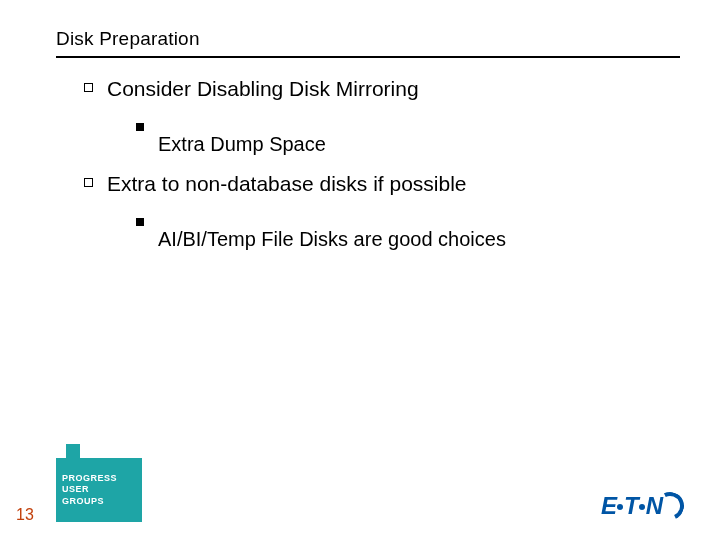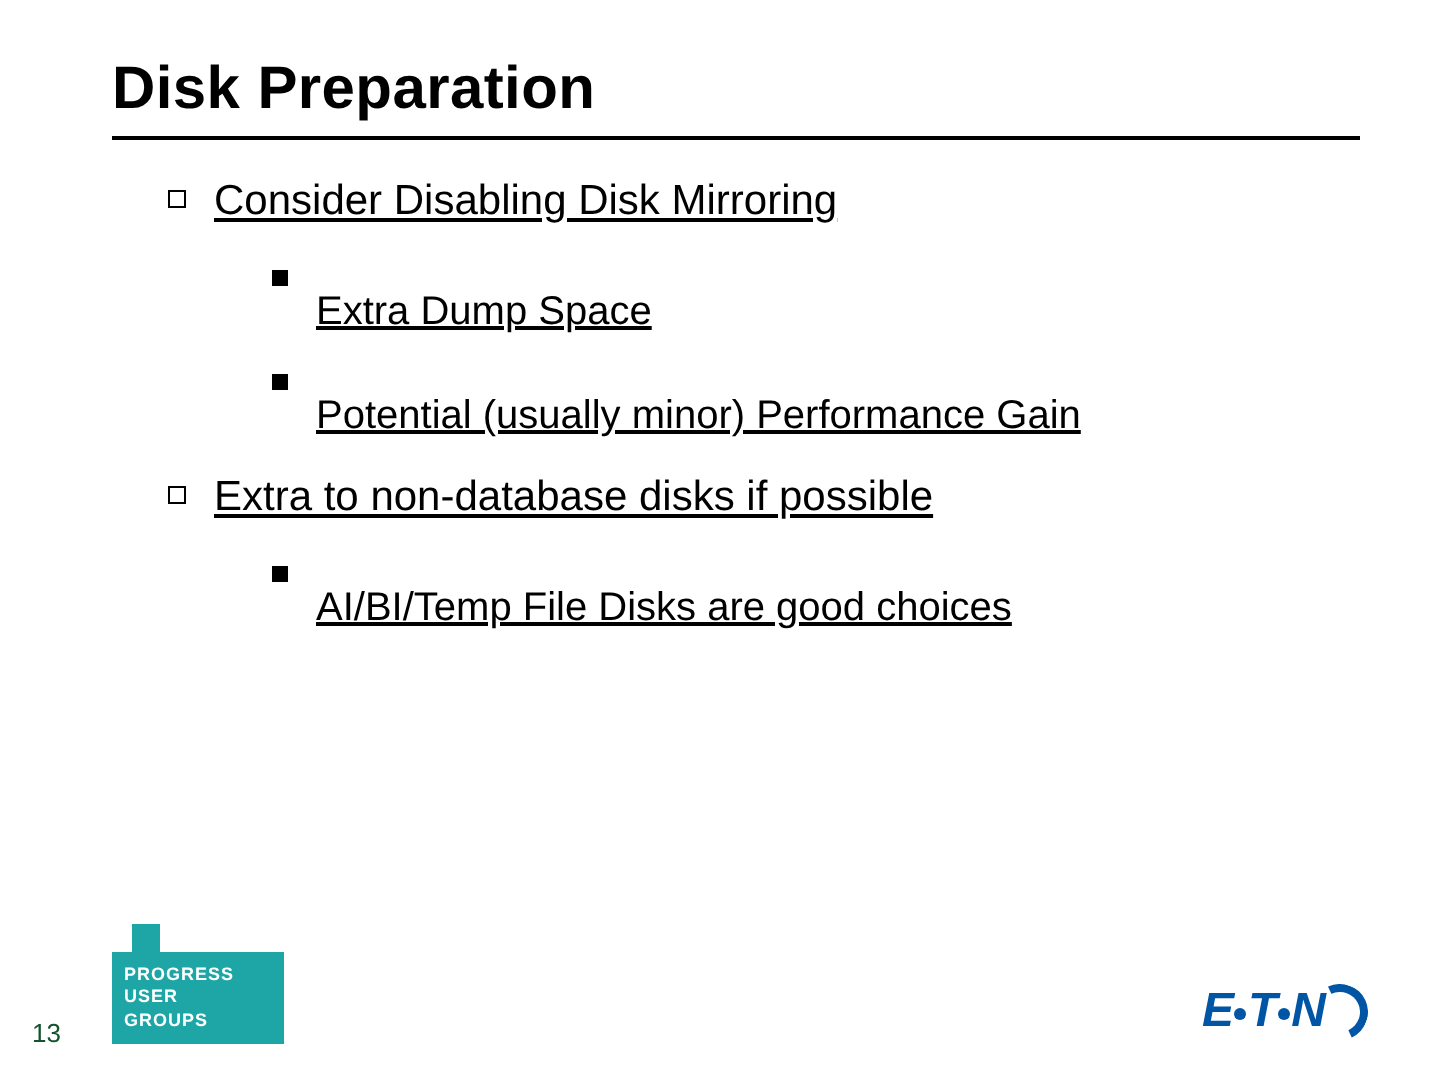--- a/index.html
+++ b/index.html
@@ -1,31 +1,31 @@
 <!DOCTYPE html>
 <html><head>
 <meta charset="utf-8">
 <style>
   * { box-sizing: border-box; margin: 0; padding: 0; }
   html, body { width: 720px; height: 540px; font-family: Arial, Helvetica, sans-serif; background: #fff; color: #000; }
   .slide { position: relative; width: 720px; height: 540px; padding: 28px 40px 0 56px; }
-  .title { font-size: 30px; font-weight: 700; letter-spacing: 0.2px; margin-bottom: 6px; }
+  .title { font-size: 19px; font-weight: 400; letter-spacing: 0.2px; margin-bottom: 6px; }
   .title-rule { border-top: 2.5px solid #000; margin-bottom: 18px; }
-  .content { padding-left: 28px; text-decoration: underline; }
+  .content { padding-left: 28px; }
   .item { display: flex; margin-bottom: 12px; }
   .sq-bullet { width: 9px; height: 9px; border: 1.5px solid #000; background: #fff; flex: 0 0 auto; margin-top: 7px; margin-right: 14px; }
   .sq-bullet.filled { background: #000; border: none; width: 8px; height: 8px; margin-top: 8px; }
   .item-text { font-size: 21px; line-height: 1.28; }
   .sublist { padding-left: 52px; margin-top: 6px; margin-bottom: 14px; }
   .subitem { display: flex; margin-bottom: 10px; }
   .subitem .item-text { font-size: 20px; margin-top: 17px; }
-  .page-number { position: absolute; bottom: 16px; left: 16px; font-size: 13px; color: #14532d; }
+  .page-number { position: absolute; bottom: 16px; left: 16px; font-size: 16px; color: #c2410c; }
 
   
-  .pug-badge { position: absolute; bottom: 18px; left: 56px; width: 86px; height: 46px; background: #1ea5a6; display: flex; flex-direction: column; justify-content: center; padding-left: 6px; overflow: visible; }
+  .pug-badge { position: absolute; bottom: 18px; left: 56px; width: 86px; height: 64px; background: #1ea5a6; display: flex; flex-direction: column; justify-content: center; padding-left: 6px; overflow: visible; }
   .pug-badge::before { content: ""; position: absolute; top: -14px; left: 10px; width: 14px; height: 14px; background: #1ea5a6; }
   .pug-line { color: #fff; font-size: 9px; font-weight: 700; letter-spacing: 0.5px; line-height: 1.25; font-family: Arial, Helvetica, sans-serif; }
 
   
   .eaton-logo { position: absolute; bottom: 20px; right: 40px; display: flex; align-items: center; }
   .eaton-text { color: #0055a5; font-weight: 800; font-style: italic; font-size: 24px; letter-spacing: -1px; font-family: Arial, Helvetica, sans-serif; display: flex; align-items: center; }
   .eaton-dot { width: 6px; height: 6px; background: #0055a5; border-radius: 50%; display: inline-block; margin: 0 1px; vertical-align: middle; position: relative; top: 1px; }
   .eaton-swoosh { position: relative; width: 20px; height: 16px; margin-left: -2px; }
   .eaton-swoosh::before { content: ""; position: absolute; width: 20px; height: 20px; border: 4px solid #0055a5; border-left-color: transparent; border-bottom-color: transparent; border-radius: 50%; top: -6px; left: -4px; transform: rotate(20deg); }
 </style>
@@ -40,24 +40,20 @@
   <div class="content">
 
     <div class="item">
       <div class="sq-bullet"></div>
       <div class="item-text">Consider Disabling Disk Mirroring</div>
     </div>
     <div class="sublist">
       <div class="subitem">
         <div class="sq-bullet filled"></div>
         <div class="item-text">Extra Dump Space</div>
-      </div>
-      <div class="subitem">
-        <div class="sq-bullet filled"></div>
-        <div class="item-text">Potential (usually minor) Performance Gain</div>
       </div>
     </div>
 
     <div class="item">
       <div class="sq-bullet"></div>
       <div class="item-text">Extra to non-database disks if possible</div>
     </div>
     <div class="sublist">
       <div class="subitem">
         <div class="sq-bullet filled"></div>

